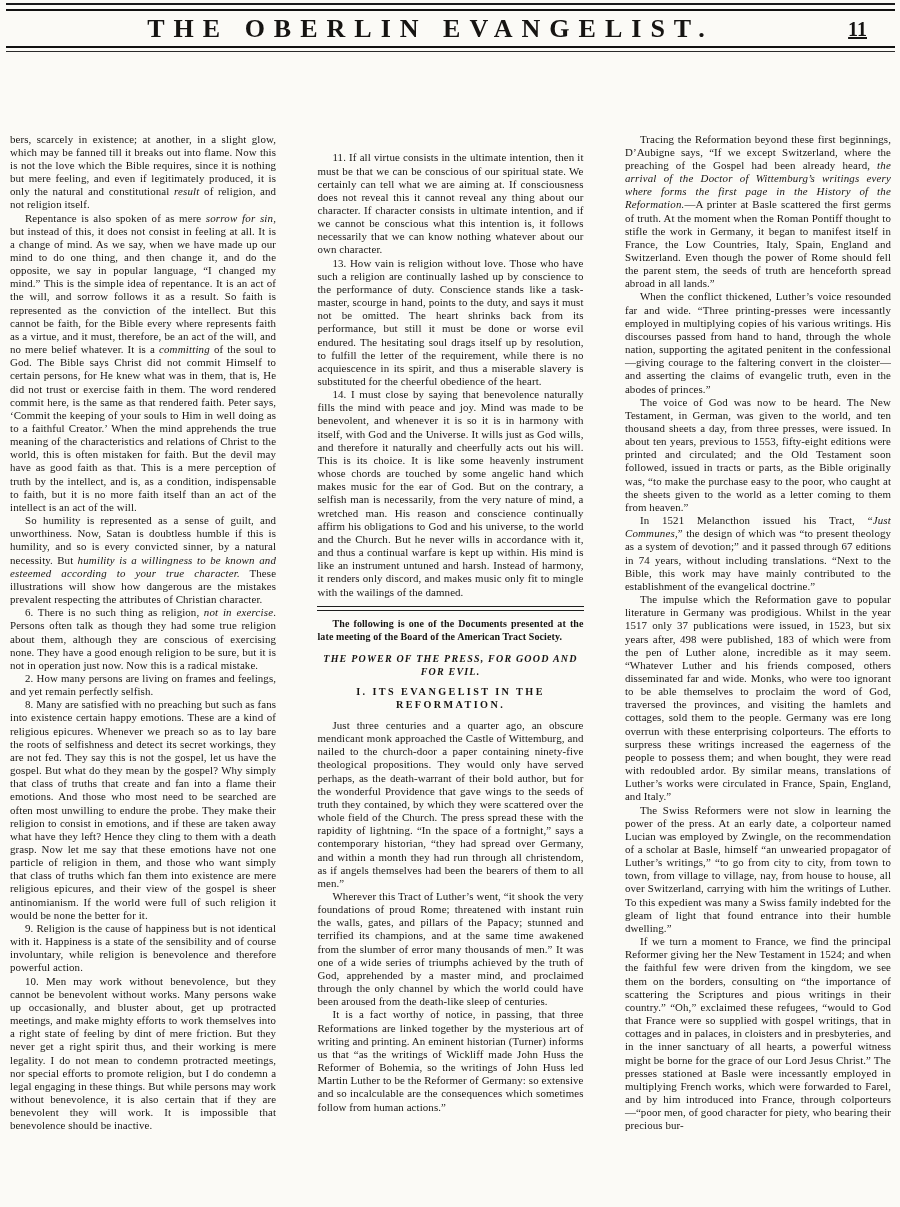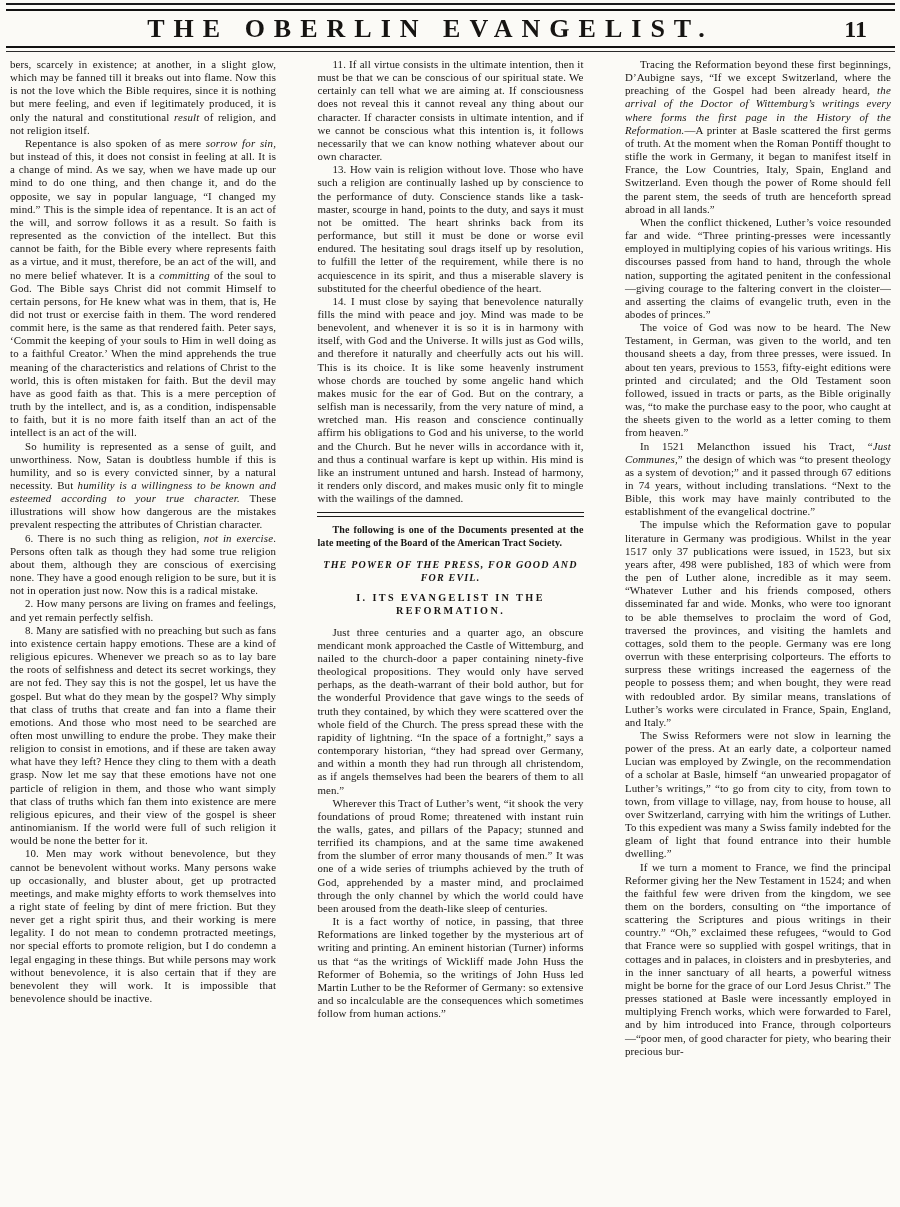--- a/index.html
+++ b/index.html
@@ -34,33 +34,34 @@
     text-align: center;
     font-size: 26px;
     font-weight: 700;
     letter-spacing: 9px;
     line-height: 34px;
     white-space: nowrap;
   }
   .masthead .pageno {
     position: absolute;
     right: 28px; top: 0;
-    font-size: 24px;
+    font-size: 20px;
     font-weight: 700;
     line-height: 34px;
+    text-decoration: underline;
   }
   .rule-head {
     height: 3px;
     border-top: 2.6px solid #111;
     border-bottom: 1px solid #2a2a2a;
     margin-bottom: 3px;
   }
   .columns {
     display: flex;
-    align-items: flex-start;
+    align-items: center;
     height: 1152px;
     overflow: hidden;
     gap: 16px;
   }
   .col {
     flex: 1 1 0;
     overflow: hidden;
     padding: 3px 4px 0 4px;
     text-align: justify;
     font-size: 10.9px;
@@ -125,20 +126,21 @@
   <div class="columns" data-name="column-layout">
 
     <div class="col" data-name="column-1">
       <div data-name="column-1-paragraphs">
           <p data-name="paragraph">bers, scarcely in existence; at another, in a slight glow, which may be fanned till it breaks out into flame. Now this is not the love which the Bible requires, since it is nothing but mere feeling, and even if legitimately produced, it is only the natural and constitutional <i>result</i> of religion, and not religion itself.</p>
           <p data-name="paragraph">Repentance is also spoken of as mere <i>sorrow for sin</i>, but instead of this, it does not consist in feeling at all. It is a change of mind. As we say, when we have made up our mind to do one thing, and then change it, and do the opposite, we say in popular language, “I changed my mind.” This is the simple idea of repentance. It is an act of the will, and sorrow follows it as a result. So faith is represented as the conviction of the intellect. But this cannot be faith, for the Bible every where represents faith as a virtue, and it must, therefore, be an act of the will, and no mere belief whatever. It is a <i>committing</i> of the soul to God. The Bible says Christ did not commit Himself to certain persons, for He knew what was in them, that is, He did not trust or exercise faith in them. The word rendered commit here, is the same as that rendered faith. Peter says, ‘Commit the keeping of your souls to Him in well doing as to a faithful Creator.’ When the mind apprehends the true meaning of the characteristics and relations of Christ to the world, this is often mistaken for faith. But the devil may have as good faith as that. This is a mere perception of truth by the intellect, and is, as a condition, indispensable to faith, but it is no more faith itself than an act of the intellect is an act of the will.</p>
           <p data-name="paragraph">So humility is represented as a sense of guilt, and unworthiness. Now, Satan is doubtless humble if this is humility, and so is every convicted sinner, by a natural necessity. But <i>humility is a willingness to be known and esteemed according to your true character.</i> These illustrations will show how dangerous are the mistakes prevalent respecting the attributes of Christian character.</p>
           <p data-name="paragraph">6. There is no such thing as religion, <i>not in exercise</i>. Persons often talk as though they had some true religion about them, although they are conscious of exercising none. They have a good enough religion to be sure, but it is not in operation just now. Now this is a radical mistake.</p>
           <p data-name="paragraph">2. How many persons are living on frames and feelings, and yet remain perfectly selfish.</p>
           <p data-name="paragraph">8. Many are satisfied with no preaching but such as fans into existence certain happy emotions. These are a kind of religious epicures. Whenever we preach so as to lay bare the roots of selfishness and detect its secret workings, they are not fed. They say this is not the gospel, let us have the gospel. But what do they mean by the gospel? Why simply that class of truths that create and fan into a flame their emotions. And those who most need to be searched are often most unwilling to endure the probe. They make their religion to consist in emotions, and if these are taken away what have they left? Hence they cling to them with a death grasp. Now let me say that these emotions have not one particle of religion in them, and those who want simply that class of truths which fan them into existence are mere religious epicures, and their view of the gospel is sheer antinomianism. If the world were full of such religion it would be none the better for it.</p>
+          <p data-name="paragraph">9. Religion is the cause of happiness but is not identical with it. Happiness is a state of the sensibility and of course involuntary, while religion is benevolence and therefore powerful action.</p>
           <p data-name="paragraph">10. Men may work without benevolence, but they cannot be benevolent without works. Many persons wake up occasionally, and bluster about, get up protracted meetings, and make mighty efforts to work themselves into a right state of feeling by dint of mere friction. But they never get a right spirit thus, and their working is mere legality. I do not mean to condemn protracted meetings, nor special efforts to promote religion, but I do condemn a legal engaging in these things. But while persons may work without benevolence, it is also certain that if they are benevolent they will work. It is impossible that benevolence should be inactive.</p>
         </div>
     </div>
 
     <div class="vrule" data-name="column-divider-1"></div>
 
     <div class="col" data-name="column-2">
       <div data-name="column-2-paragraphs-top">
           <p data-name="paragraph">11. If all virtue consists in the ultimate intention, then it must be that we can be conscious of our spiritual state. We certainly can tell what we are aiming at. If consciousness does not reveal this it cannot reveal any thing about our character. If character consists in ultimate intention, and if we cannot be conscious what this intention is, it follows necessarily that we can know nothing whatever about our own character.</p>
           <p data-name="paragraph">13. How vain is religion without love. Those who have such a religion are continually lashed up by conscience to the performance of duty. Conscience stands like a task-master, scourge in hand, points to the duty, and says it must not be omitted. The heart shrinks back from its performance, but still it must be done or worse evil endured. The hesitating soul drags itself up by resolution, to fulfill the letter of the requirement, while there is no acquiescence in its spirit, and thus a miserable slavery is substituted for the cheerful obedience of the heart.</p>

